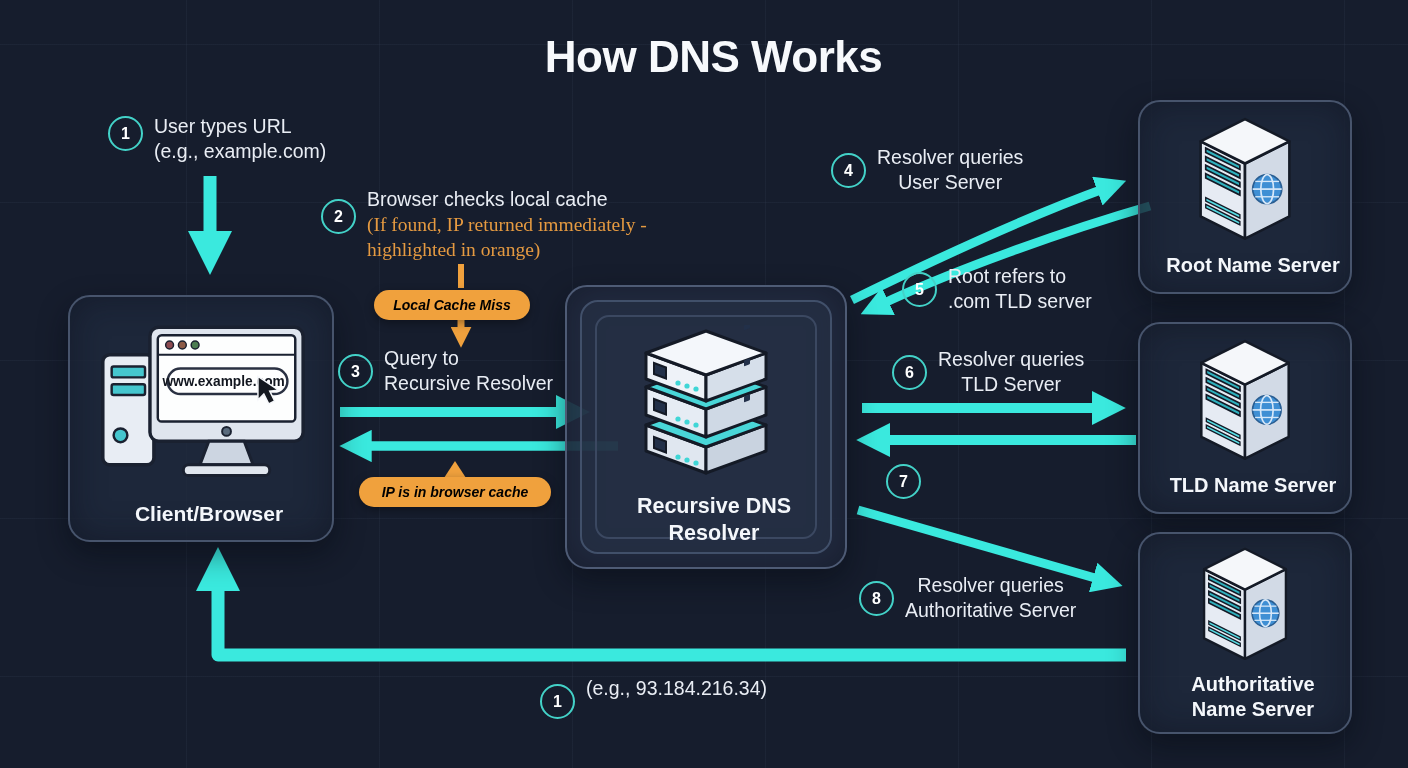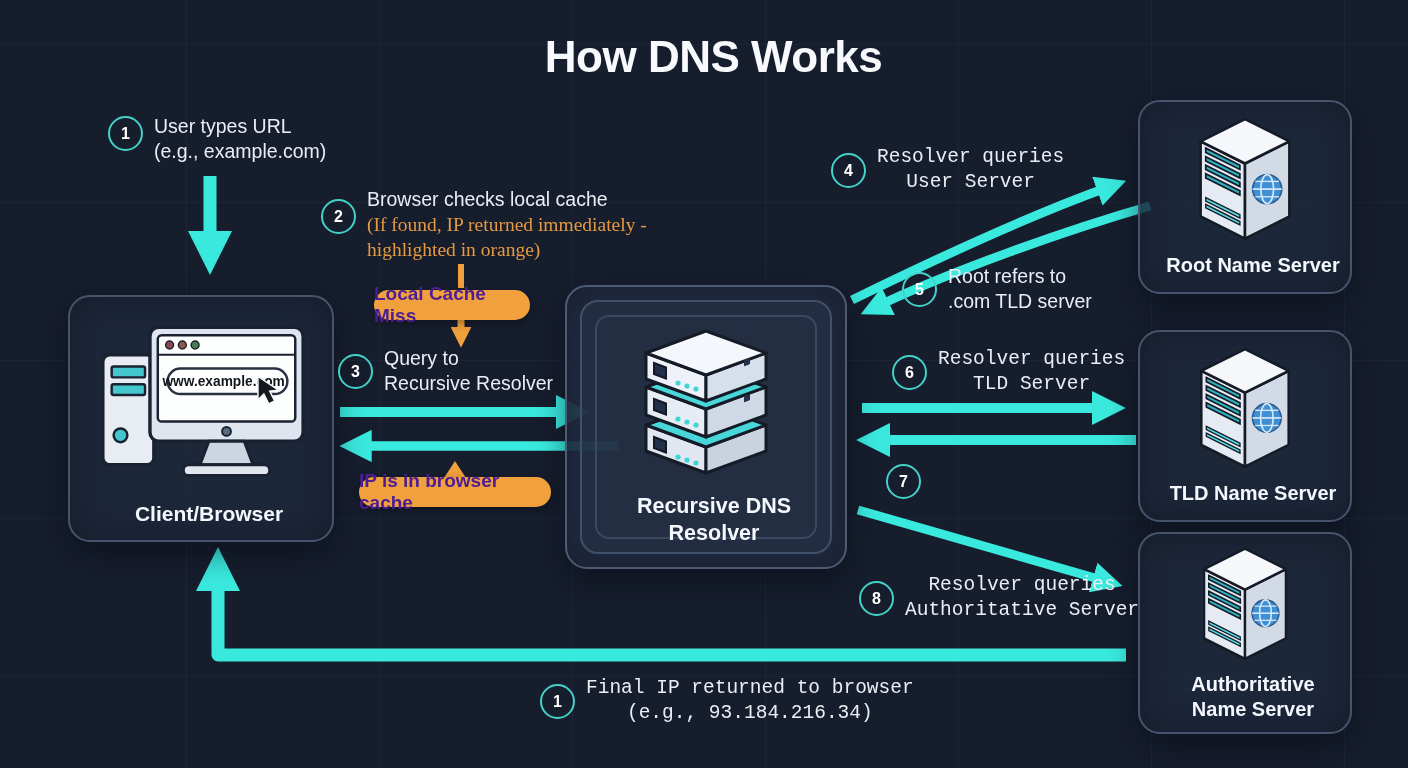--- a/index.html
+++ b/index.html
@@ -32,27 +32,28 @@
   .panel .icon-wrap{position:absolute;left:0;right:0;display:flex;justify-content:center;}
   .inner-frame{position:absolute;border-radius:18px;border:2px solid #41506a;background:rgba(39,49,70,0.55);}
   .inner-frame2{position:absolute;border-radius:14px;border:2px solid #3b4861;}
   .step{position:absolute;display:flex;gap:11px;z-index:4;align-items:flex-start;}
   .ncircle{
     flex:0 0 auto;width:31px;height:31px;border-radius:50%;
     border:2.5px solid #43d2c8;color:#ffffff;font-size:16px;font-weight:700;
     display:flex;align-items:center;justify-content:center;margin-top:2px;
   }
   .slines{font-size:19.5px;line-height:25px;color:#e9edf4;font-weight:500;}
-  .step.center .slines{text-align:center;font-family:Liberation Mono, monospace;}
+  .step.center .slines{text-align:center;}
   .slines .orange{color:#e59a41;font-family:Liberation Serif, serif;}
   .badge{
-    position:absolute;z-index:4;background:#f0a13d;color:#4c1d95;
-    font-size:19px;font-weight:700;border-radius:16px;
+    position:absolute;z-index:4;background:#f0a13d;color:#000000;
+    font-size:14px;font-weight:700;border-radius:16px;
     display:flex;align-items:center;justify-content:center;
     box-shadow:0 3px 10px rgba(0,0,0,0.35);
+    font-style:italic;
   }
   .badge-pointer{
     position:absolute;z-index:4;width:0;height:0;
     border-left:11px solid transparent;border-right:11px solid transparent;
     border-bottom:17px solid #f0a13d;
   }
 </style>
 </head>
 <body>
 
@@ -183,21 +184,21 @@
           <ellipse cx="86" cy="88" rx="7.5" ry="17" fill="none" stroke="#d7e8f9" stroke-width="2"></ellipse>
           <line x1="69" y1="88" x2="103" y2="88" stroke="#d7e8f9" stroke-width="2"></line>
           <line x1="72" y1="79" x2="100" y2="79" stroke="#d7e8f9" stroke-width="1.6"></line>
           <line x1="72" y1="97" x2="100" y2="97" stroke="#d7e8f9" stroke-width="1.6"></line>
         </g>
       </svg>
     </div>
     <div class="nlabel">Root Name Server</div>
   </div>
 
-  <div class="panel" style="left:1138px;top:322px;width:210px;height:188px;margin-top:8px;">
+  <div class="panel" style="left:1138px;top:322px;width:210px;height:188px;">
     <div class="icon-wrap" style="top:12px;">
       <svg width="112" height="126" viewBox="0 0 120 150">
         <g stroke="#141a26" stroke-width="3" stroke-linejoin="round">
           <path d="M8 32 L60 58 L60 146 L8 120 Z" fill="#e6ebf3"></path>
           <path d="M112 32 L60 58 L60 146 L112 120 Z" fill="#d2dae6"></path>
           <path d="M60 6 L112 32 L60 58 L8 32 Z" fill="#f5f7fa"></path>
         </g>
         <g fill="#2fb0bd" stroke="#141a26" stroke-width="2">
           <path d="M14 40 l40 20 v5 l-40 -20 z"></path>
             <path d="M14 50 l40 20 v5 l-40 -20 z"></path>
@@ -310,21 +311,20 @@
     <div class="ncircle" style="margin-top:8px;">8</div>
     <div class="slines">
       <div>Resolver queries</div>
       <div>Authoritative Server</div>
     </div>
   </div>
 
   <div class="step center" style="left:540px;top:676px;">
     <div class="ncircle" style="margin-top:8px;">1</div>
     <div class="slines">
-      <div>Final IP returned to browser</div>
       <div>(e.g., 93.184.216.34)</div>
     </div>
   </div>
 
   <div class="badge" style="left:374px;top:290px;width:156px;height:30px;">Local Cache Miss</div>
 
   <div class="badge-pointer" style="left:444px;top:461px;"></div>
   <div class="badge" style="left:359px;top:477px;width:192px;height:30px;">IP is in browser cache</div>
 
 </div>

